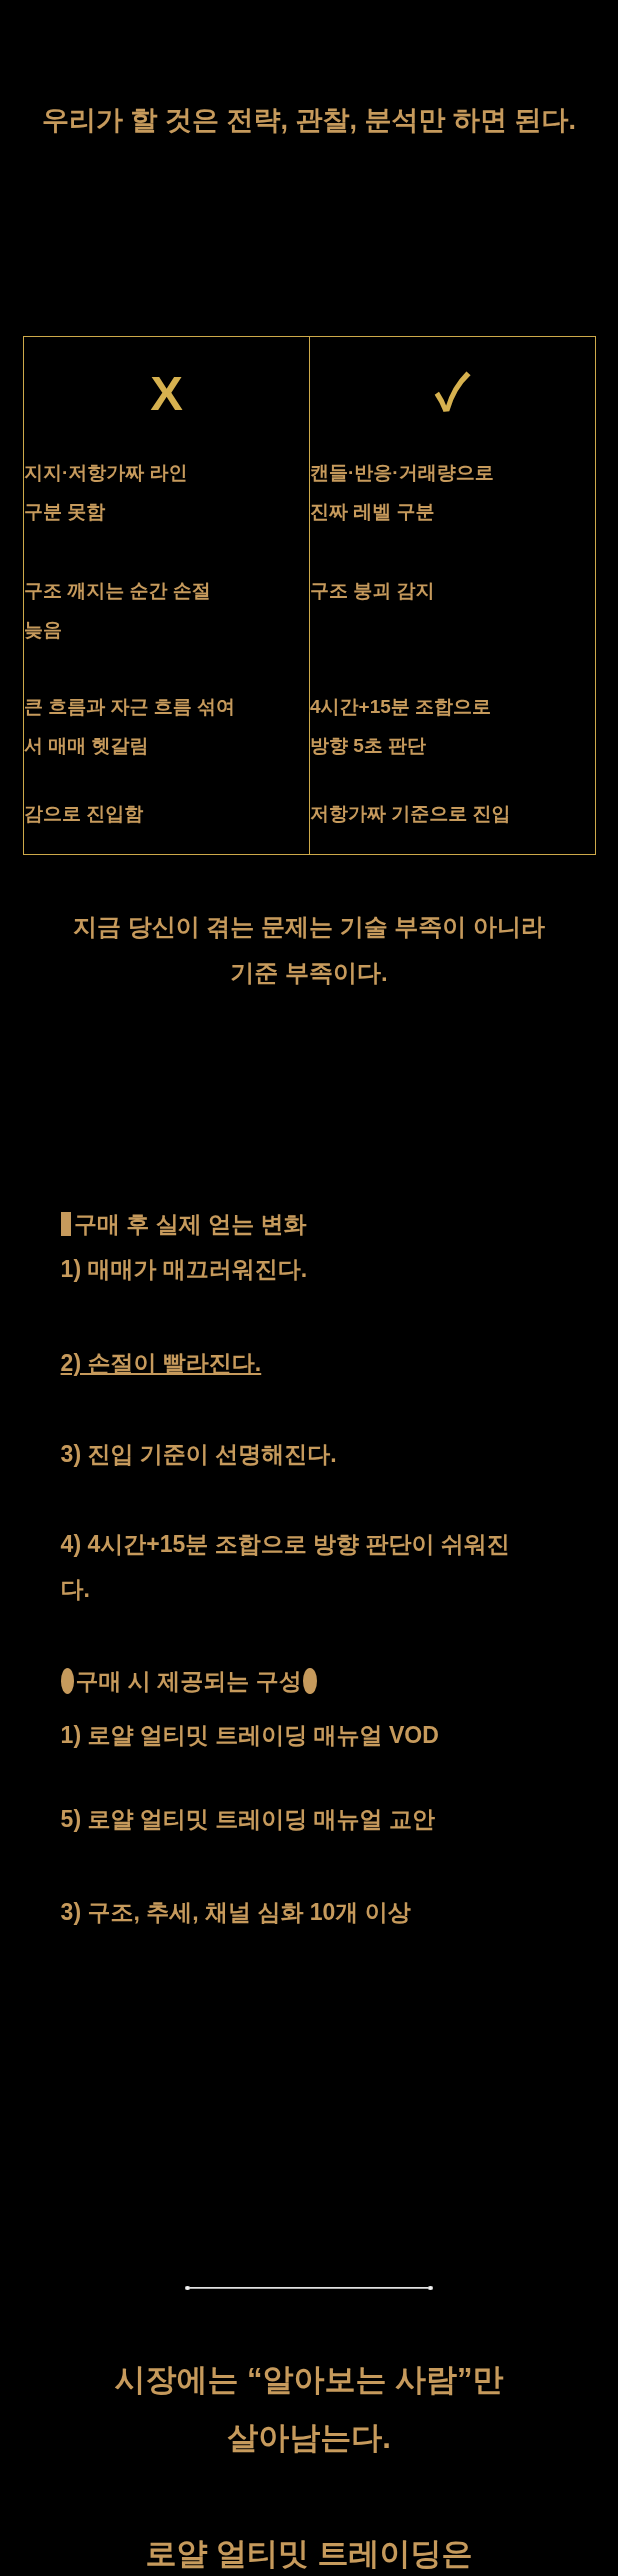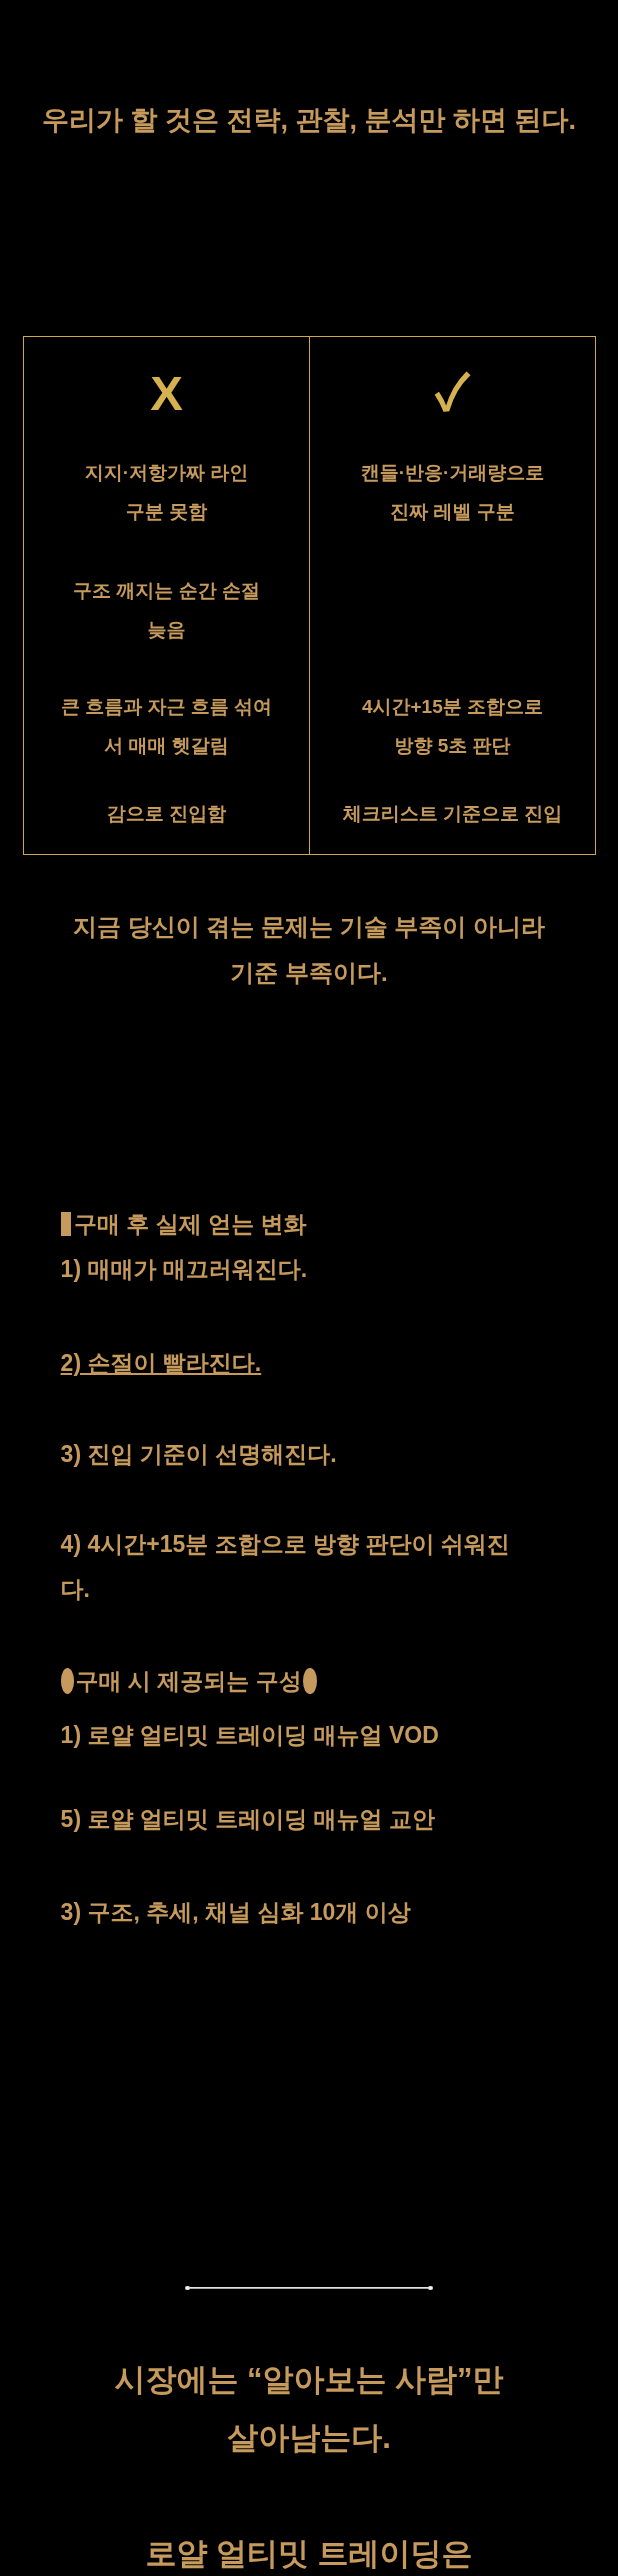--- a/index.html
+++ b/index.html
@@ -17,21 +17,21 @@
   
   .cmp-table{
     top:336px;left:23px;width:573px;height:519px;
     border:1.5px solid #cda94a;box-sizing:border-box;
     display:flex;
   }
   .cmp-col{position:relative;flex:1 1 50%;}
   .cmp-col.bad{border-right:1.5px solid #cda94a;}
   .cell-icon{position:absolute;top:30px;left:0;width:100%;text-align:center;
     font-size:49px;line-height:52px;color:#d6b14f;font-weight:700;}
-  .cmp-row{position:absolute;left:0;width:100%;text-align:center;
+  .cmp-row{position:absolute;left:0;width:100%;
     font-size:19px;line-height:39px;}
   .row-a{top:116px;} .row-b{top:234px;} .row-c{top:350px;} .row-d{top:457px;}
 
   
   .statement{top:904px;font-size:24px;line-height:46px;}
 
   
   .list-line{left:20.6px;width:582px;font-size:23px;line-height:45px;text-align:left;margin-left:40px;}
   .square-marker{display:inline-block;width:10.3px;height:24px;background:#c69a5c;
     margin-right:3.1px;vertical-align:-3.6px;}
@@ -77,26 +77,29 @@
       <div class="cmp-row gold row-d">
         <div>감으로 진입함</div>
       </div>
     </div>
     <div class="cmp-col good">
       <div class="cell-icon">✓</div>
       <div class="cmp-row gold row-a">
         <div>캔들·반응·거래량으로</div>
         <div>진짜 레벨 구분</div>
       </div>
+      <div class="cmp-row gold row-b">
+        <div>구조 붕괴 감지</div>
+      </div>
       <div class="cmp-row gold row-c">
         <div>4시간+15분 조합으로</div>
         <div>방향 5초 판단</div>
       </div>
       <div class="cmp-row gold row-d">
-        <div>체크리스트 기준으로 진입</div>
+        <div>저항가짜 기준으로 진입</div>
       </div>
     </div>
   </div>
 
   <div class="abs center gold statement">
     <div>지금 당신이 겪는 문제는 기술 부족이 아니라</div>
     <div>기준 부족이다.</div>
   </div>
 
   <div class="abs gold list-line" style="top:1202px;">

